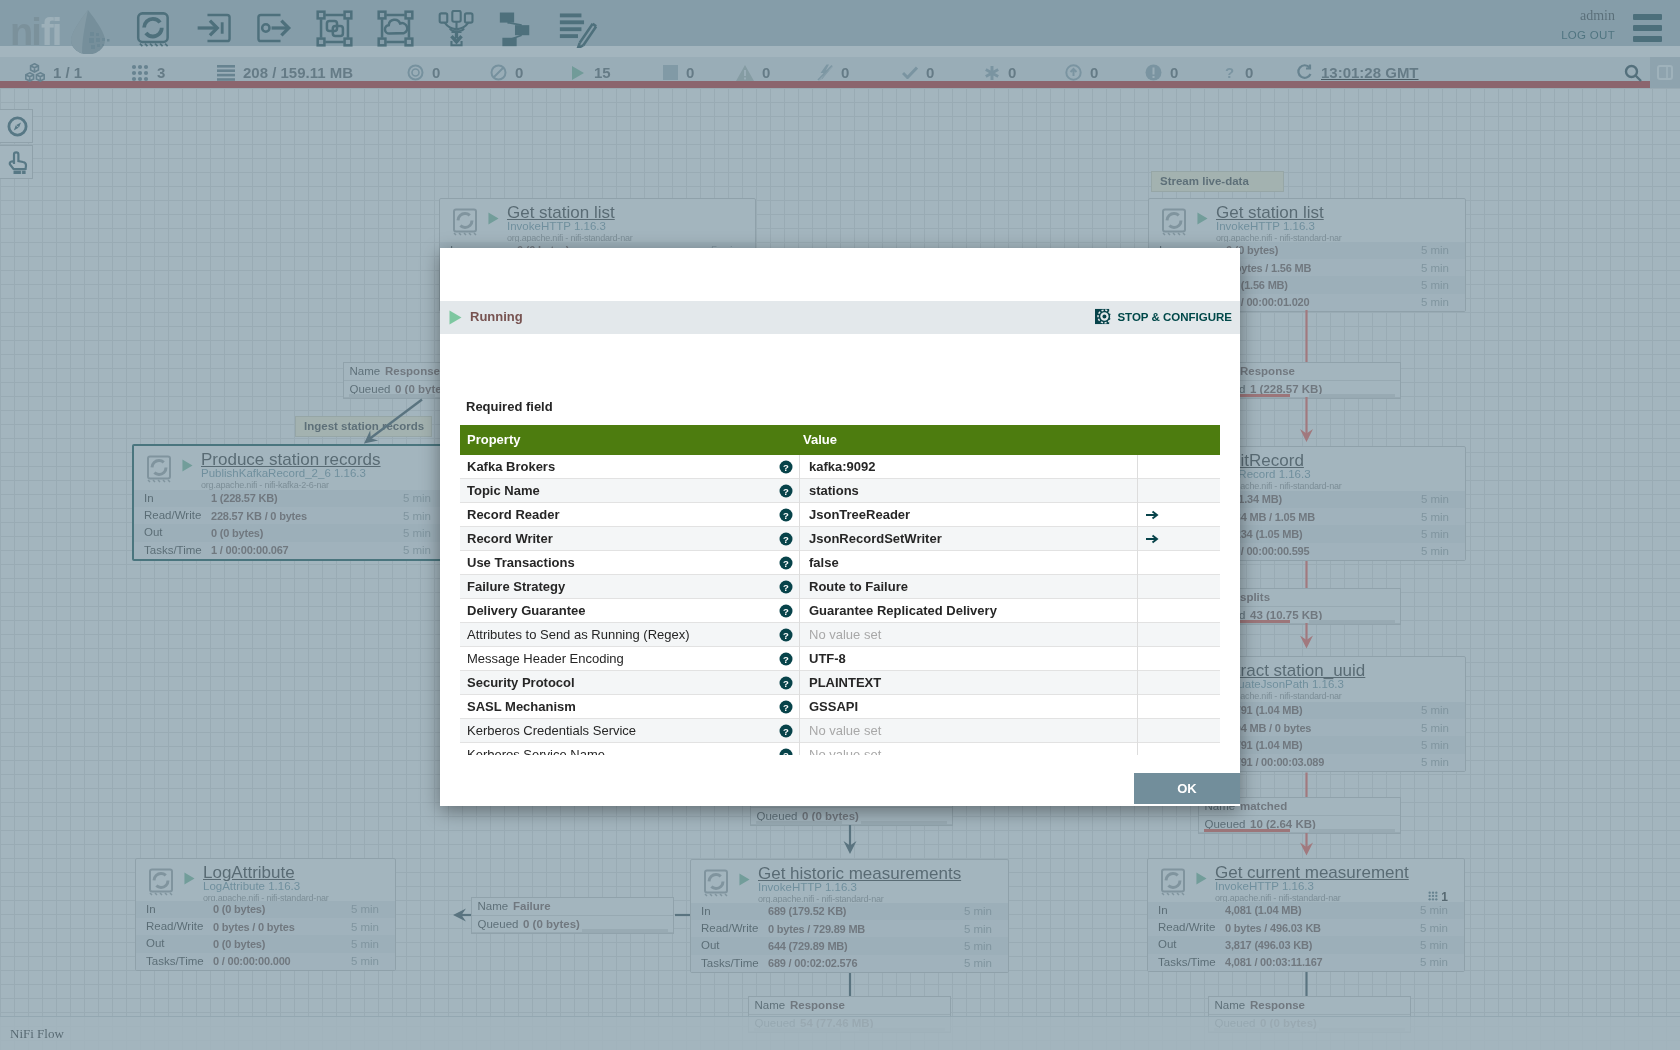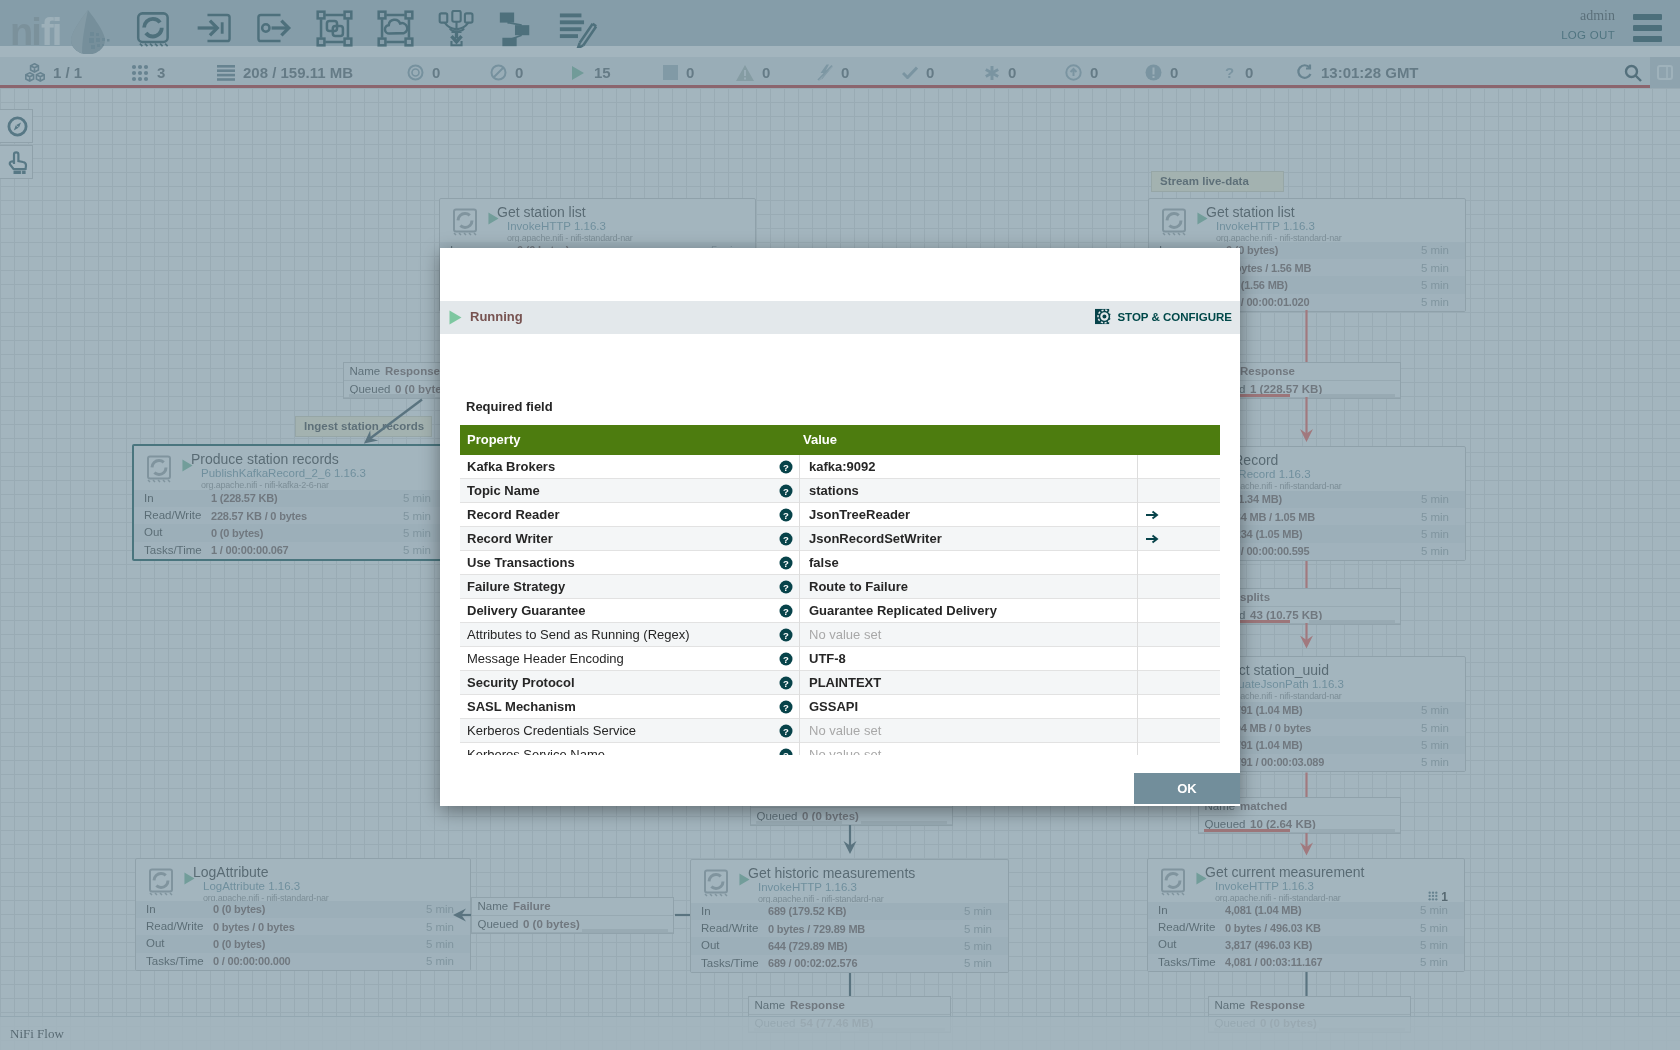--- a/index.html
+++ b/index.html
@@ -1,21 +1,21 @@
 <!DOCTYPE html>
 <html><head>
 <meta charset="utf-8">
 <style>
 * { margin:0; padding:0; box-sizing:border-box; }
 html,body { width:1680px; height:1050px; overflow:hidden; font-family:"Liberation Sans", sans-serif; }
 #page { position:relative; width:1680px; height:1050px; background:#fff; }
 
 
 #header { position:absolute; left:0; top:0; width:1680px; height:46px; background:#aabbc3; }
-#statusbar { position:absolute; left:0; top:57px; width:1680px; height:31px; background:#e3e8eb; border-bottom:3px solid #b91c1c; }
+#statusbar { position:absolute; left:0; top:57px; width:1680px; height:31px; background:#e3e8eb; border-bottom:7px solid #b91c1c; }
 #canvas { position:absolute; left:0; top:88px; width:1680px; height:962px; background-color:#ffffff;
   background-image:linear-gradient(to right,#e3e3e3 1px,transparent 1px),linear-gradient(to bottom,#e3e3e3 1px,transparent 1px);
   background-size:14px 14px; }
 #footer { position:absolute; left:0; top:1016px; width:1680px; height:34px; background:rgba(255,255,255,0.8); border-top:1px solid rgba(180,190,195,0.6);font-family:Liberation Serif, serif; }
 #footer .bc { position:absolute; left:10px; top:9px; font-size:13px; color:#262626; }
 
 
 .admin { position:absolute; top:8px; right:65px; font-size:14px; font-family:"Liberation Serif",serif; color:#30383c; }
 .logout { position:absolute; top:29px; right:65px; font-size:11.5px; color:#10454f; letter-spacing:0.3px; }
 .burger { position:absolute; top:14px; right:18px; width:29px; }
@@ -27,21 +27,21 @@
 
 .sbi { position:absolute; top:0; height:31px; display:flex; align-items:center; }
 .sbi .num { font-size:15px; font-weight:bold; color:#4e5a60; margin-left:8px; }
 .sbi svg { display:block; }
 
 
 .proc { position:absolute; background:#fff; border:1px solid #c5c5c5; border-radius:2px; }
 .proc.sel { border:2px solid #004849; }
 .picon { position:absolute; left:11px; top:9px; }
 .ptri { position:absolute; left:48px; top:13px; }
-.pname { position:absolute; left:57px; top:6px; font-size:14px; line-height:15px; color:#2b2b2b; white-space:nowrap; }
+.pname { position:absolute; left:67px; top:6px; font-size:17px; line-height:15px; color:#2b2b2b; white-space:nowrap;text-decoration:underline; }
 .ptype { position:absolute; left:67px; top:21px; font-size:11.5px; color:#6d93a1; white-space:nowrap; }
 .pbundle { position:absolute; left:67px; top:33.5px; font-size:9px; letter-spacing:-0.2px; color:#8e8e8e; white-space:nowrap; }
 .pstats { position:absolute; left:0; right:0; bottom:0; }
 .srow { position:relative; height:17.3px; font-size:11.5px; color:#303030; }
 .srow:nth-child(odd) { background:#eaeef0; }
 .srow:nth-child(even) { background:#f5f7f8; }
 .sl { position:absolute; left:10px; top:2px; }
 .sv { position:absolute; left:77px; top:2.5px; font-size:11px; letter-spacing:-0.2px; font-weight:bold; color:#6e504c; white-space:nowrap; }
 .sm { position:absolute; right:16px; top:2.5px; font-size:11.5px; color:#9aa2a6; }
 .badge { position:absolute; right:16px; top:31px; font-size:12px; font-weight:bold; color:#262626; }
@@ -299,21 +299,21 @@
           <rect x="7.5" y="12" width="2" height="2" fill="#e3e8eb"></rect>
         </svg>
         <span class="num">0</span>
       </div>
     <div class="sbi" style="left:1222px;">
         <svg width="15" height="16" viewBox="0 0 15 16">
           <text x="7.5" y="13" font-size="15" font-weight="bold" fill="#8ba2ac" text-anchor="middle">?</text>
         </svg>
         <span class="num">0</span>
       </div>
-    <div class="sbi" style="left:1296px;">
+    <div class="sbi" style="left:1296px;text-decoration:underline;">
         <svg width="17" height="17" viewBox="0 0 17 17" fill="none" stroke="#54707c" stroke-width="2.2">
           <path d="M14.5,10 a6.3,6.3 0 1 1 -1,-6.5"></path>
           <path d="M14,0.5 L14,4.5 L10,4.5" fill="none"></path>
         </svg>
         <span class="num">13:01:28 GMT</span>
       </div>
     <div class="sbi" style="left:1624px;">
         <svg width="18" height="18" viewBox="0 0 18 18" fill="none" stroke="#1d3a44" stroke-width="2.4">
           <circle cx="7.5" cy="7.5" r="5.5"></circle>
           <path d="M11.5,11.5 L17,17"></path>
@@ -511,21 +511,21 @@
             <span class="sv"><b>3,791</b> (1.04 MB)</span>
             <span class="sm">5 min</span>
           </div>
     <div class="srow">
             <span class="sl">Tasks/Time</span>
             <span class="sv"><b>3,791</b> / 00:00:03.089</span>
             <span class="sm">5 min</span>
           </div>
   </div>
 </div>
-<div class="proc" style="left:135px;top:770px;width:336px;height:113px;">
+<div class="proc" style="left:135px;top:770px;width:261px;height:113px;">
   <svg class="picon" width="27" height="29" viewBox="0 0 27 29" fill="none" stroke="#9aa0a3">
     <rect x="3" y="1.5" width="22" height="22" rx="2" stroke-width="2"></rect>
     <circle cx="14" cy="12.5" r="7" stroke-width="3" stroke-dasharray="16 6"></circle>
     <path d="M3,25 l2,2 M8,25 l2,2 M13,25 l2,2 M18,25 l2,2 M23,25 l2,2" stroke-width="1.5"></path>
   </svg>
   <svg class="ptri" width="11" height="13" viewBox="0 0 13 15">
           <path d="M0.5,0.5 L12.5,7.5 L0.5,14.5 Z" fill="#72bb98"></path>
         </svg>
   <div class="pname">LogAttribute</div>
   <div class="ptype">LogAttribute 1.16.3</div>

